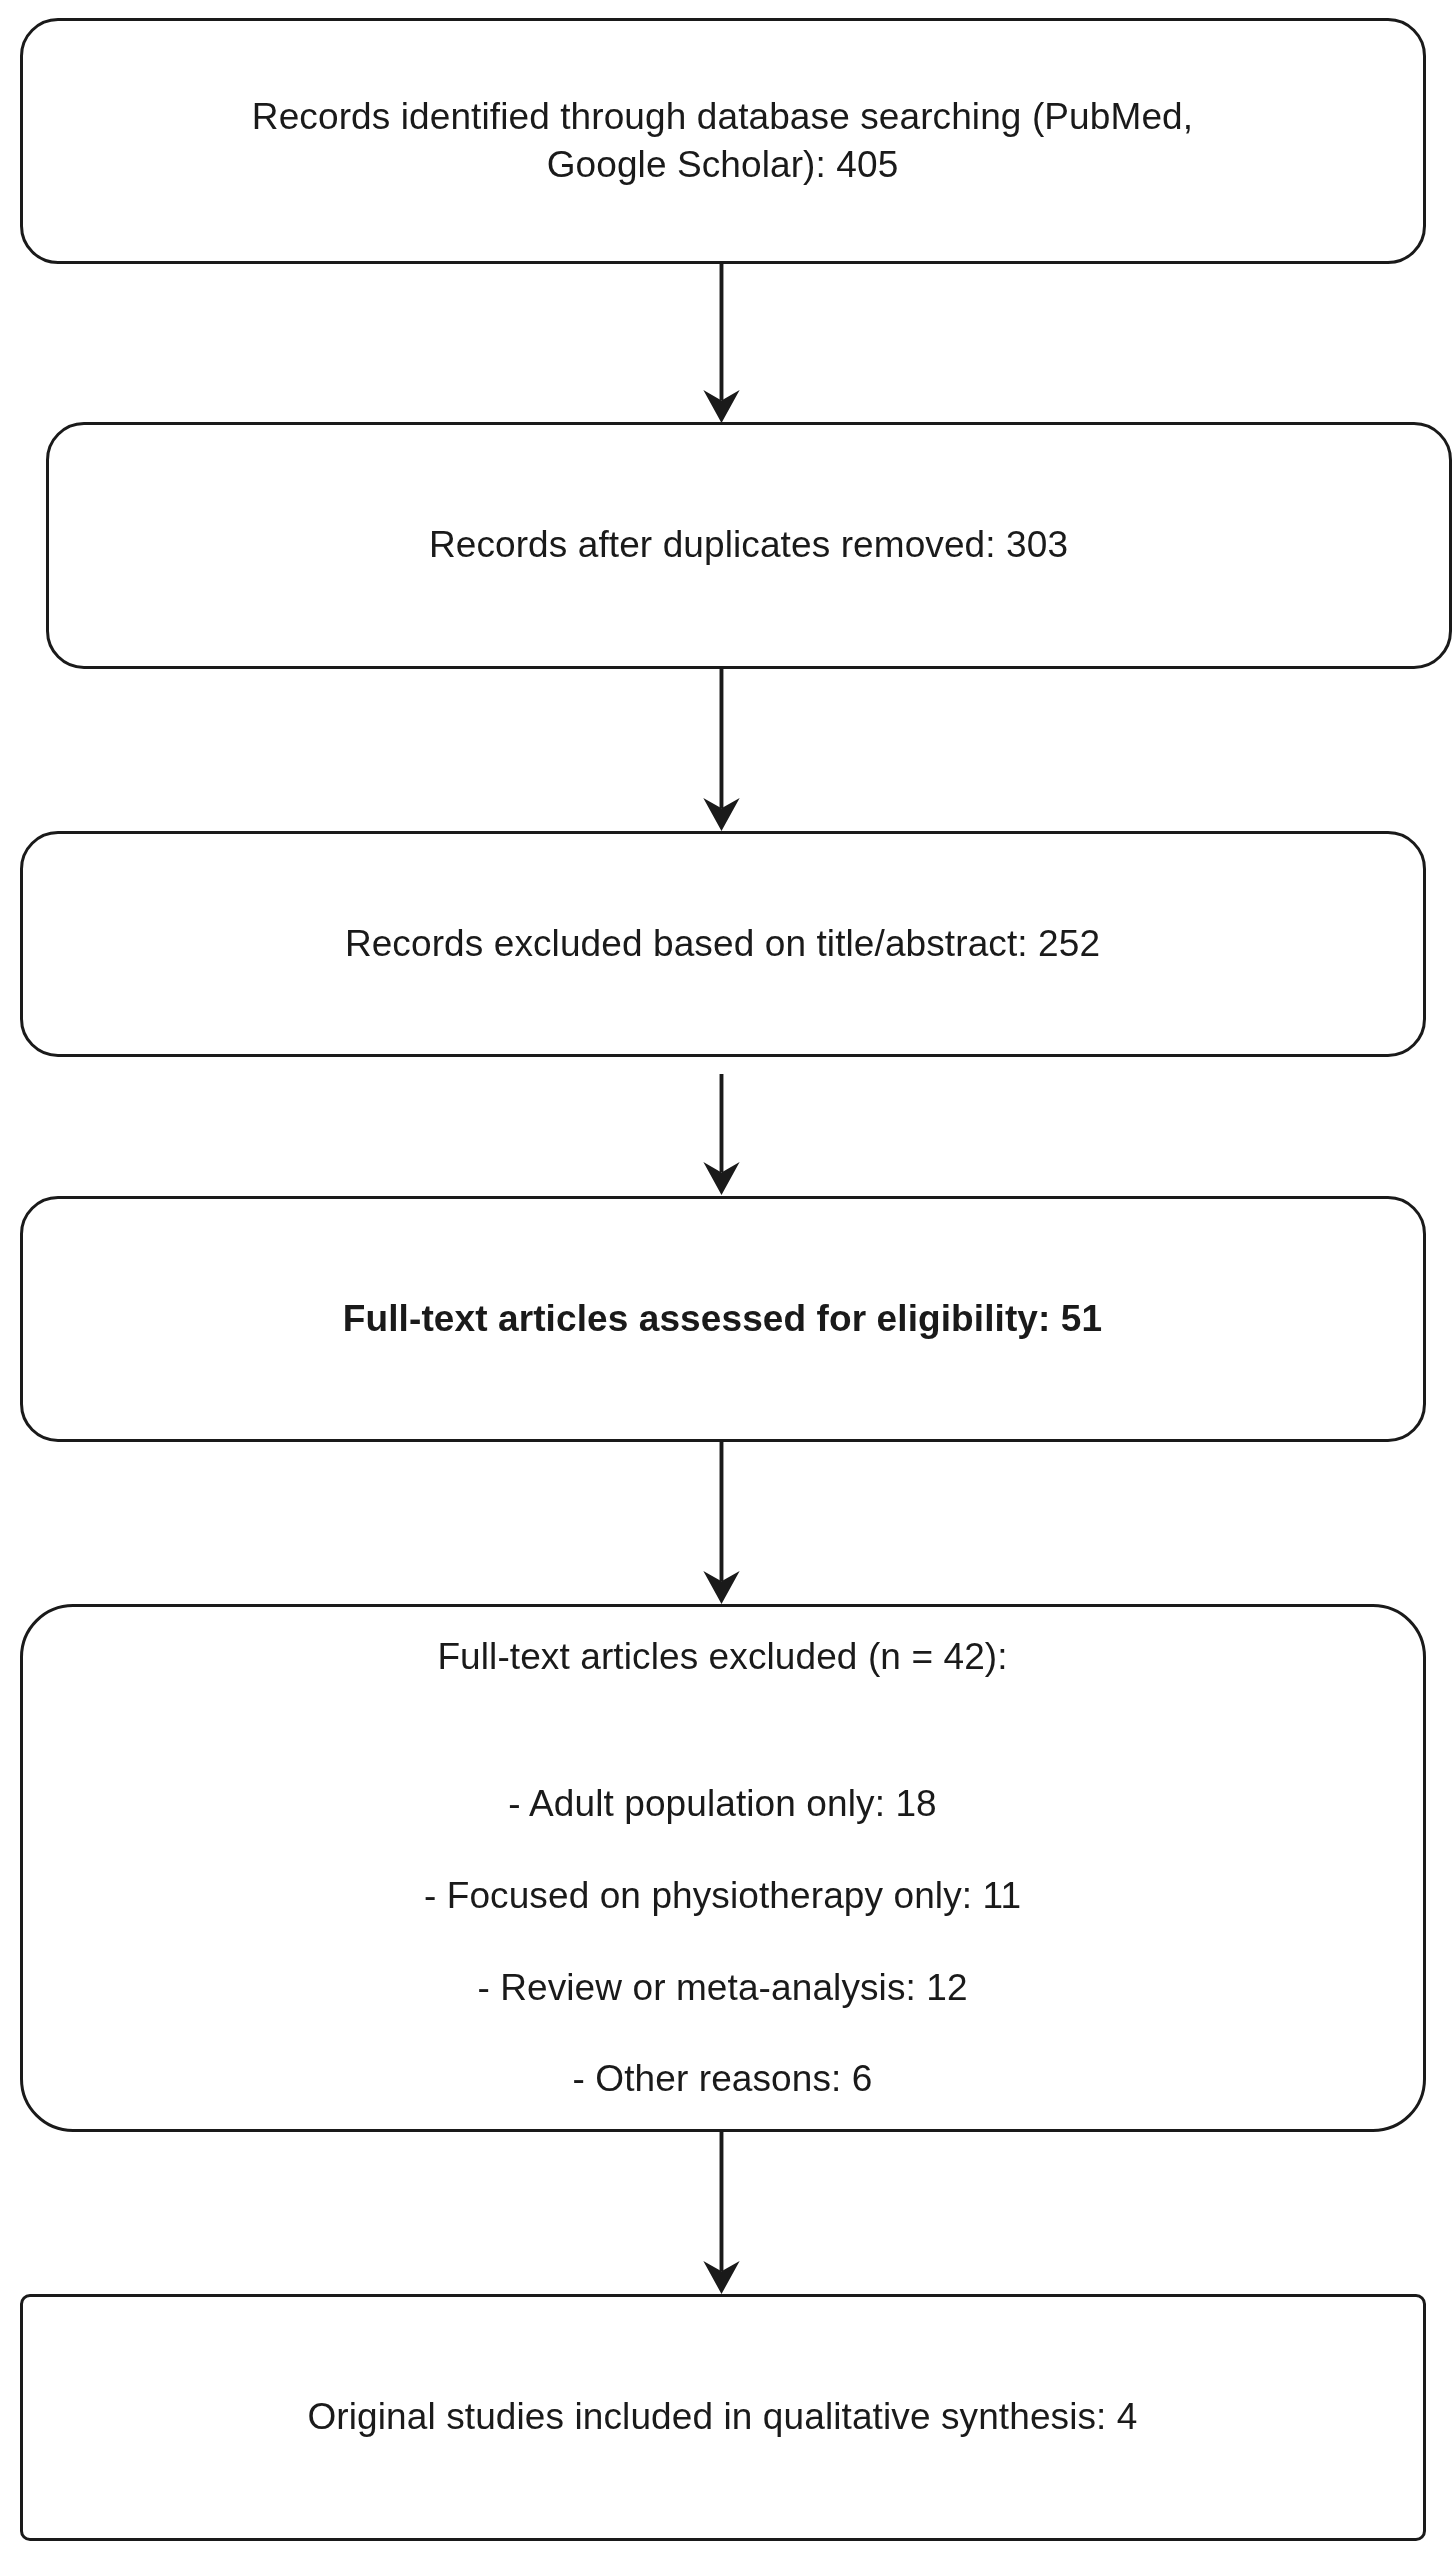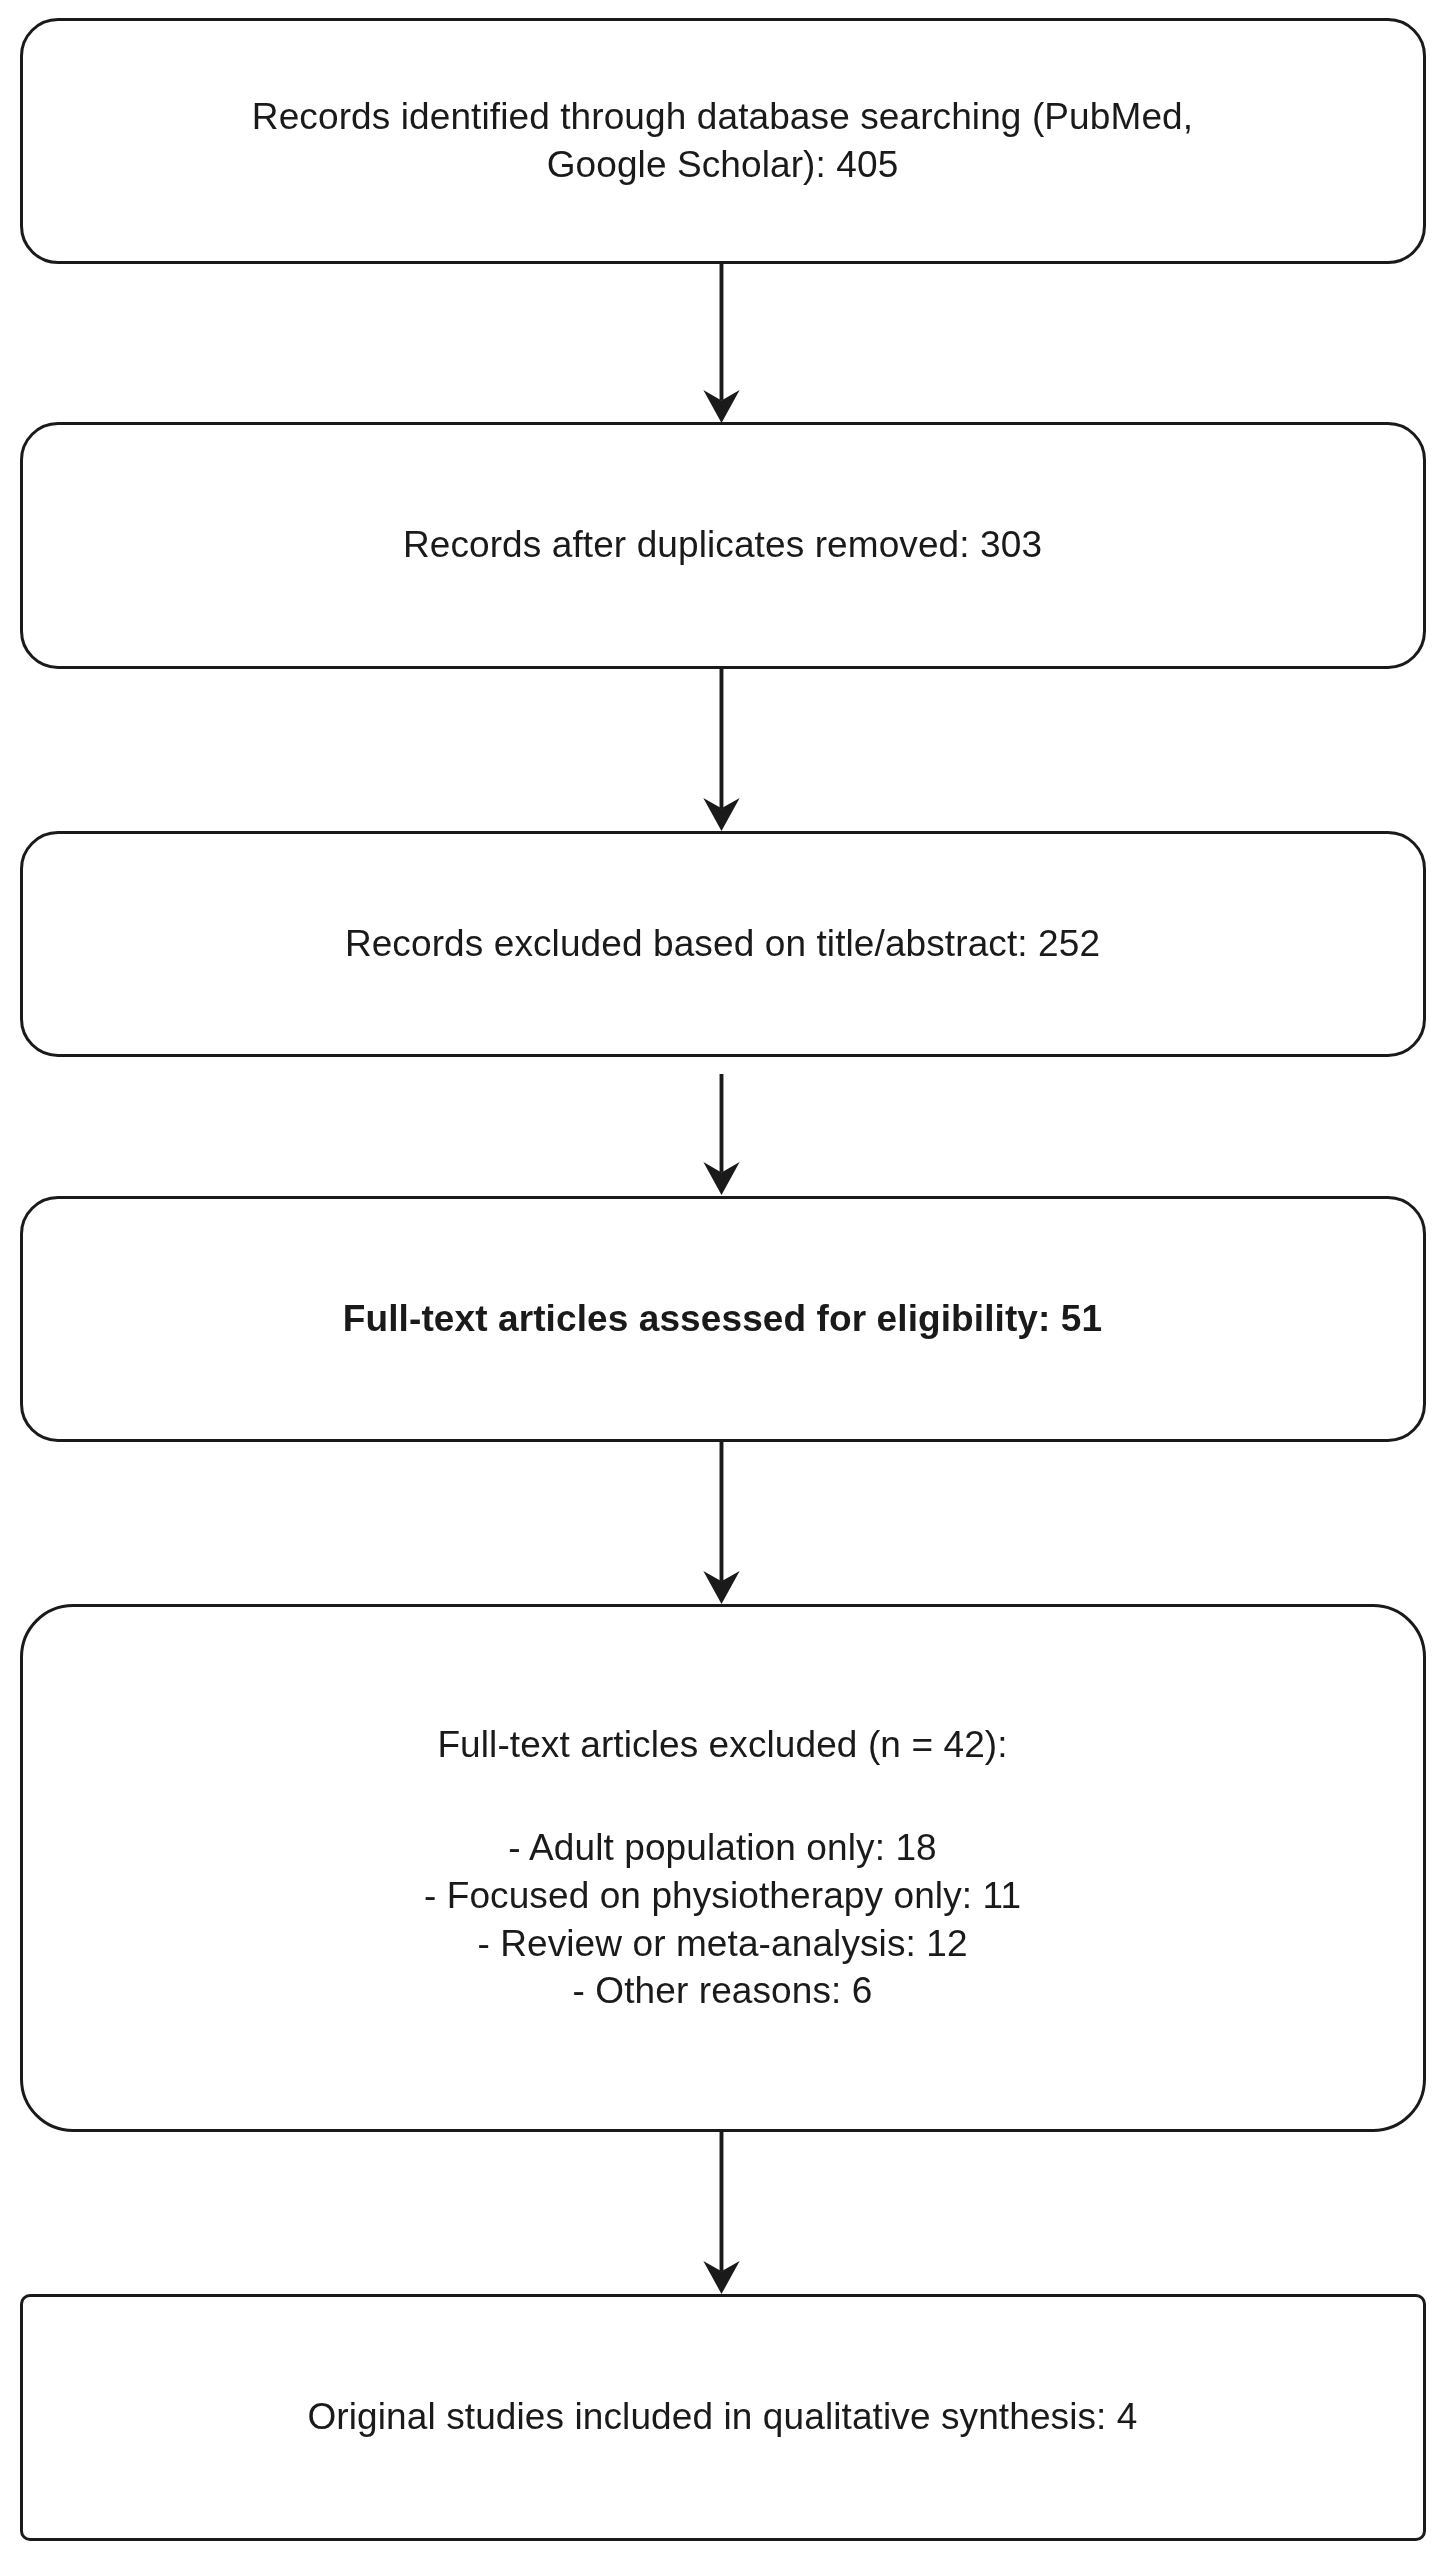--- a/index.html
+++ b/index.html
@@ -42,24 +42,24 @@
     display: block;
     font-size: 37px;
     line-height: 1.30;
     color: #1a1a1a;
     letter-spacing: 0.1px;
     white-space: pre;
   }
 
   
   #box-identification { top: 18px;   height: 246px; border-radius: 38px; }
-  #box-duplicates     { top: 422px;  height: 247px; border-radius: 38px; }
+  #box-duplicates     { top: 422px;  height: 247px; border-radius: 38px; margin-left: 26px; }
   #box-excluded-ta    { top: 831px; height: 226px; border-radius: 38px; }
   #box-fulltext       { top: 1196px; height: 246px; border-radius: 38px; font-weight: bold; }
-  #box-fulltext-excl  { top: 1604px; height: 528px; border-radius: 53px; }
+  #box-fulltext-excl  { top: 1604px; height: 528px; border-radius: 53px; gap: 44px; }
   #box-included       { top: 2294px; height: 247px; border-radius: 10px; }
 
   
   #box-fulltext-excl .excl-head { margin-bottom: 55px; }
   #box-fulltext-excl .excl-item { line-height: 1.29; }
 
   
   .connector {
     position: absolute;
     left: 0;

